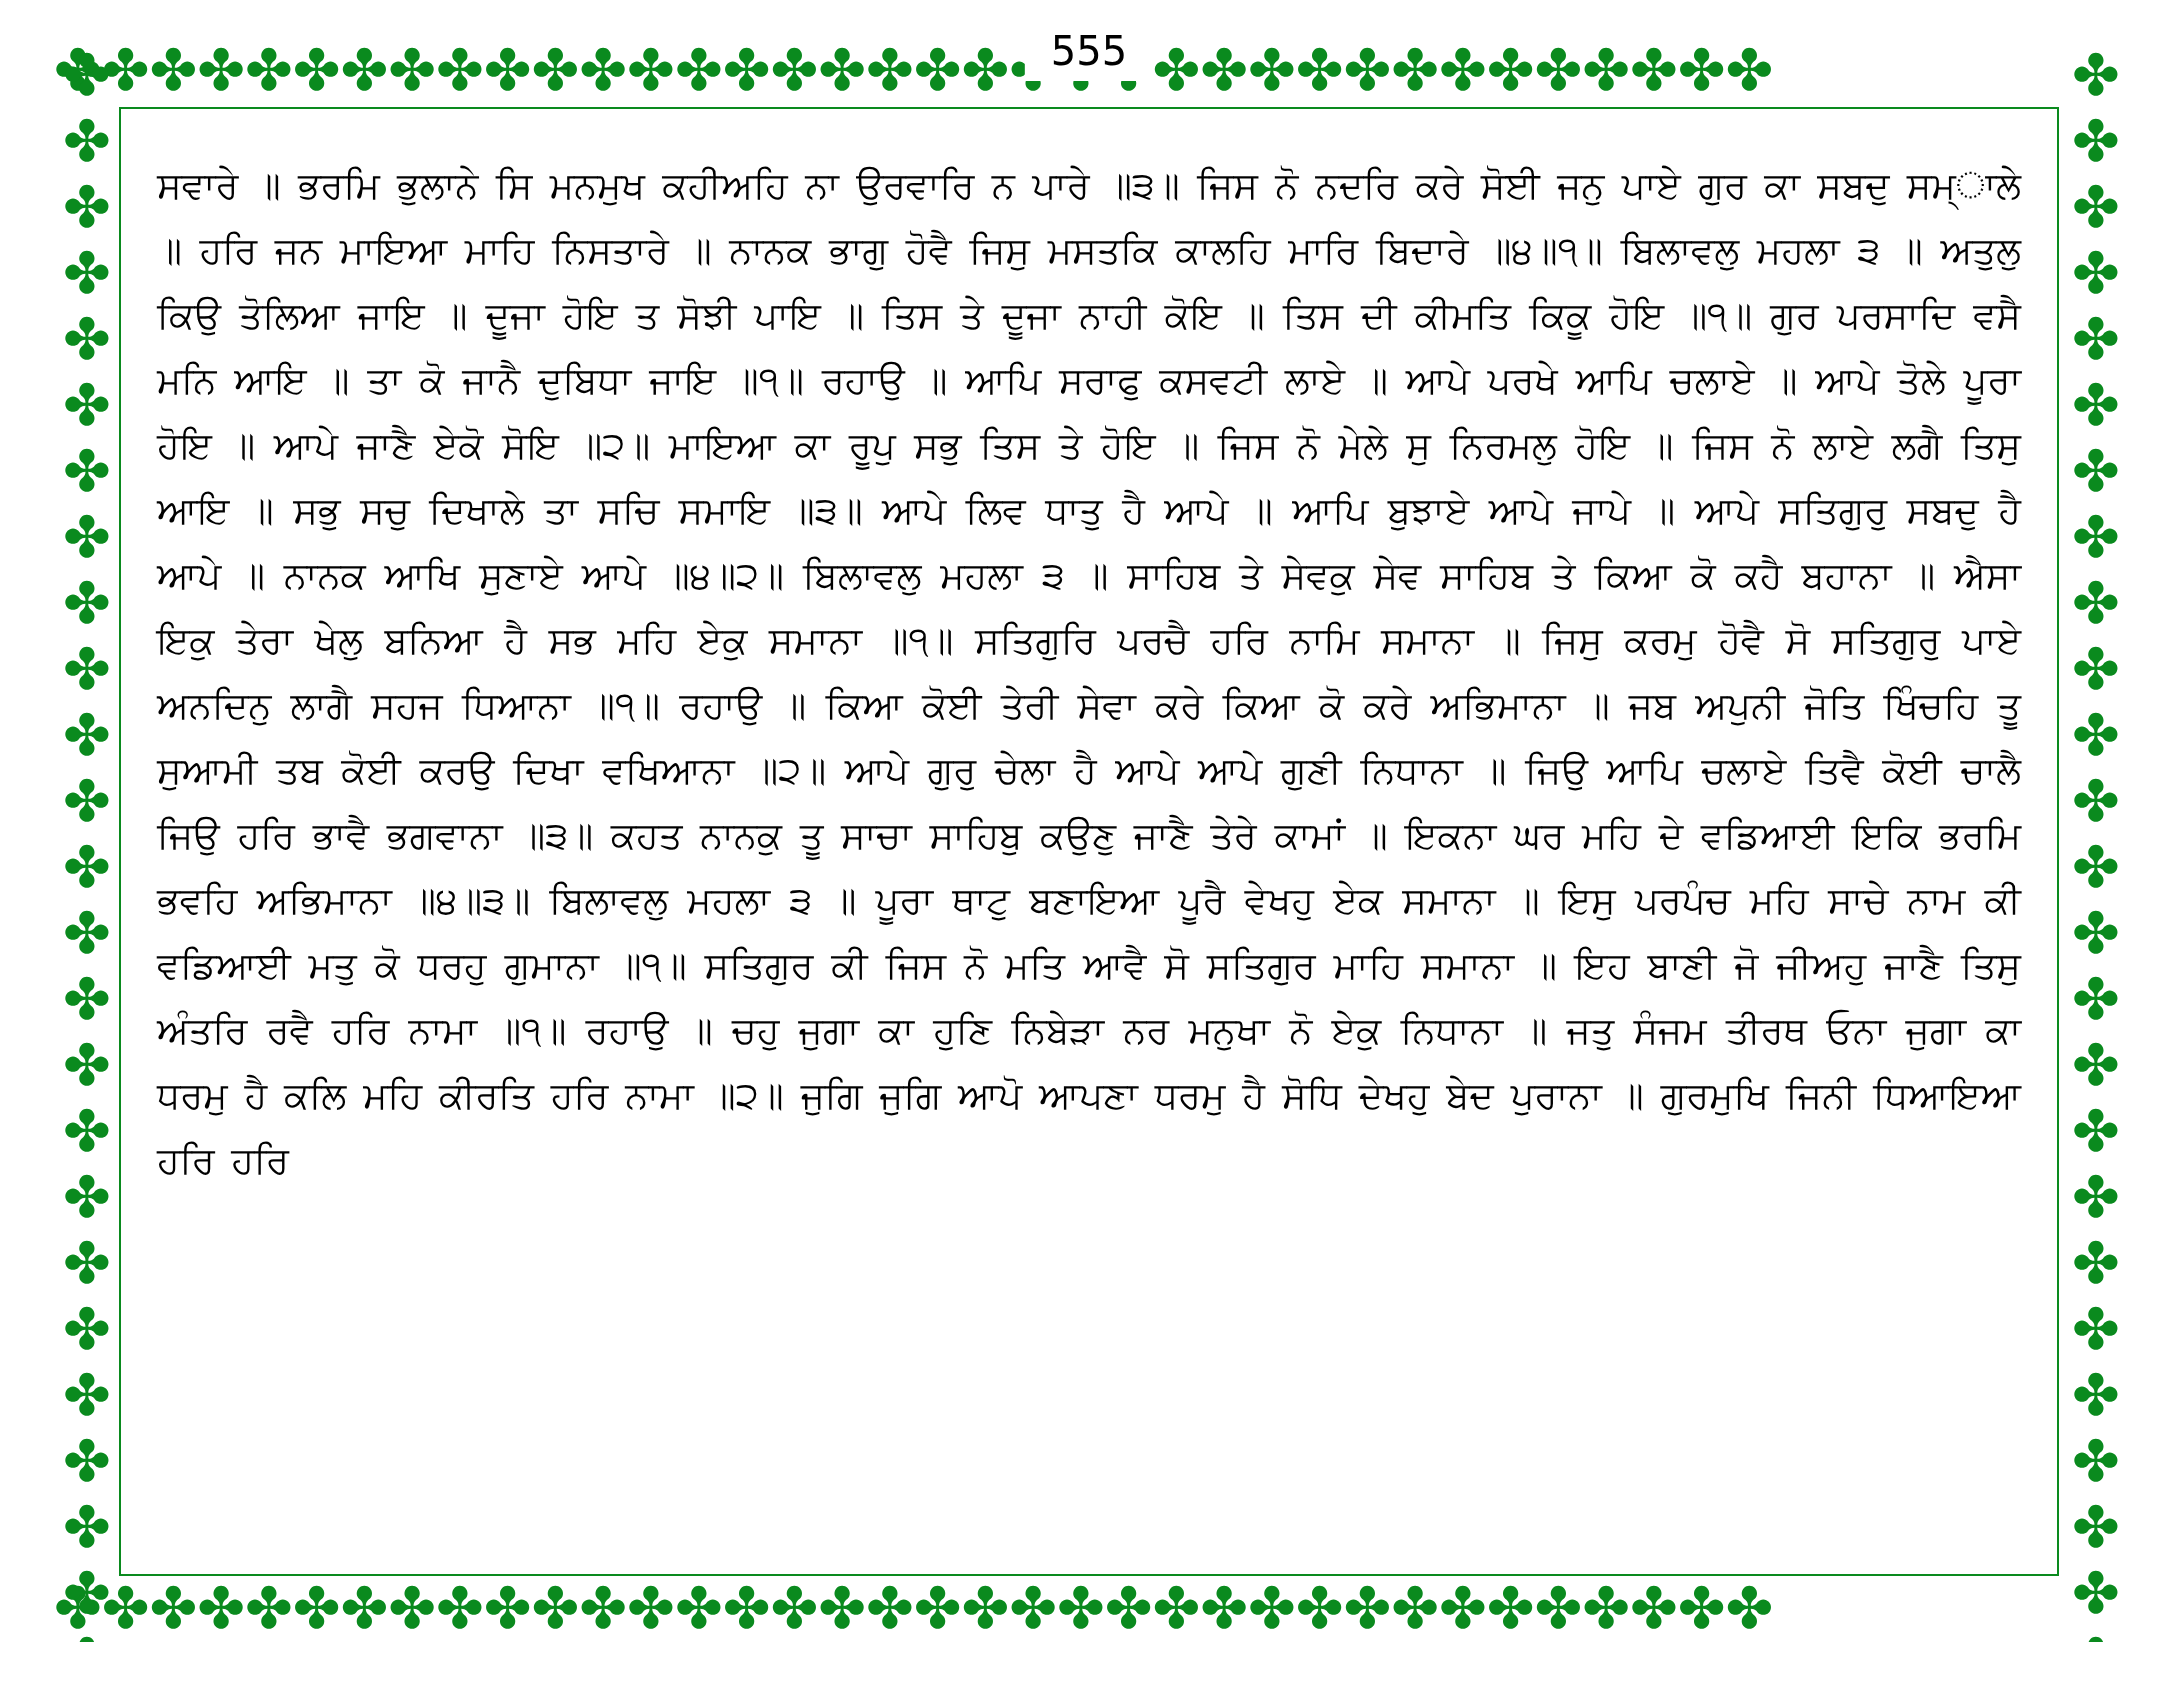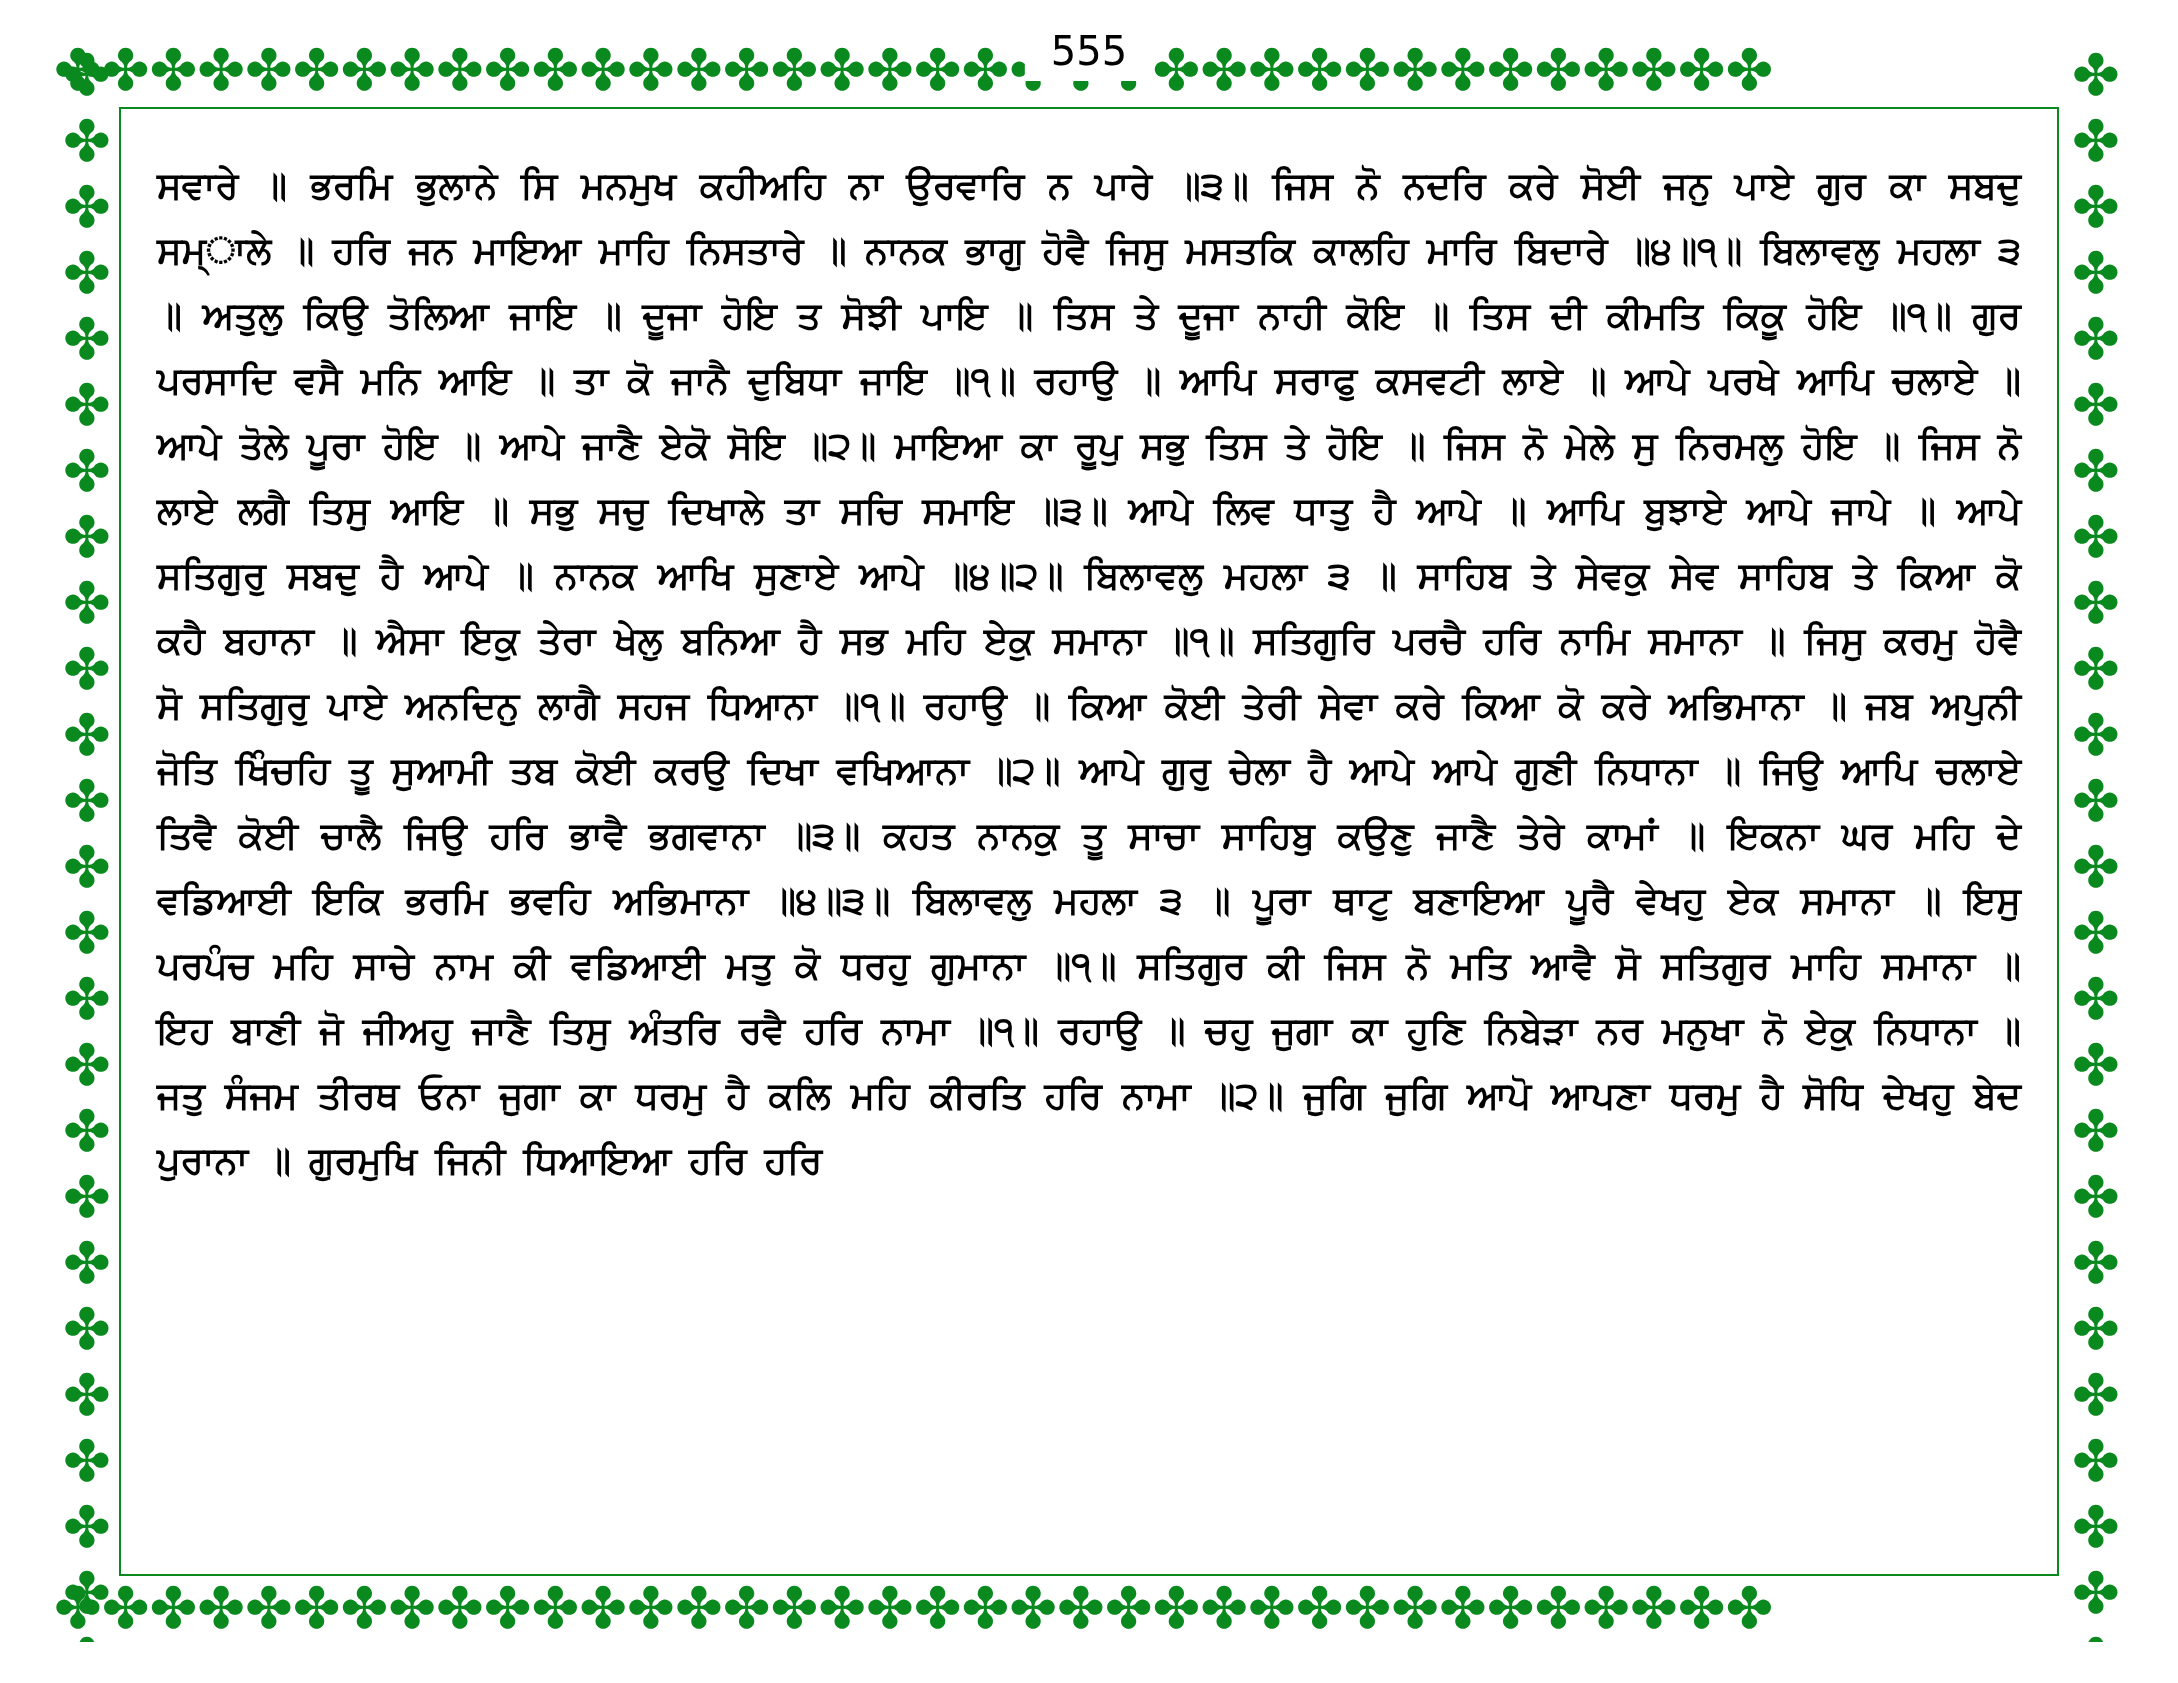--- a/index.html
+++ b/index.html
@@ -116,21 +116,21 @@
     overflow: hidden;
   }
 
   .gurmukhi {
     font-size: 37px;
     line-height: 65px;
     color: #000000;
     text-align: justify;
     text-align-last: left;
     word-spacing: 5px;
-    font-weight: 700;
+    font-weight: 400;
     font-family: "DejaVu Sans", "Liberation Sans", sans-serif;
     hyphens: none;
   }
 </style>
 </head>
 <body>
 
 <div class="page">
 
   <div class="border-frame">

